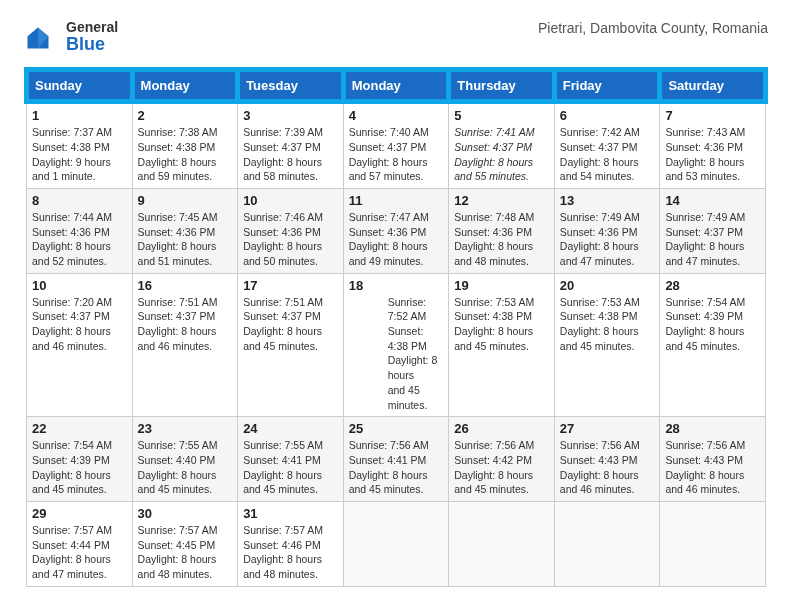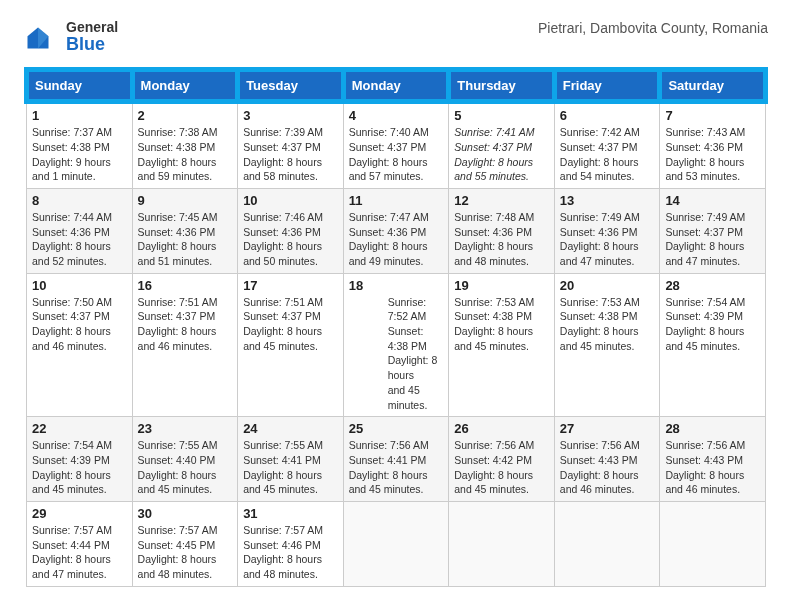--- a/index.html
+++ b/index.html
@@ -224,21 +224,21 @@
           <div class="day-num">14</div>
           <div class="day-detail" style="white-space: pre-line;">Sunrise: 7:49 AM
 Sunset: 4:37 PM
 Daylight: 8 hours
 and 47 minutes.</div>
         </td>
       </tr>
       <tr>
         <td>
           <div class="day-num">10</div>
-          <div class="day-detail" style="white-space: pre-line;">Sunrise: 7:50 AM
+          <div class="day-detail" style="white-space: pre-line;">Sunrise: 7:20 AM
 Sunset: 4:37 PM
 Daylight: 8 hours
 and 46 minutes.</div>
         </td>
         <td>
           <div class="day-num">16</div>
           <div class="day-detail" style="white-space: pre-line;">Sunrise: 7:51 AM
 Sunset: 4:37 PM
 Daylight: 8 hours
 and 46 minutes.</div>

